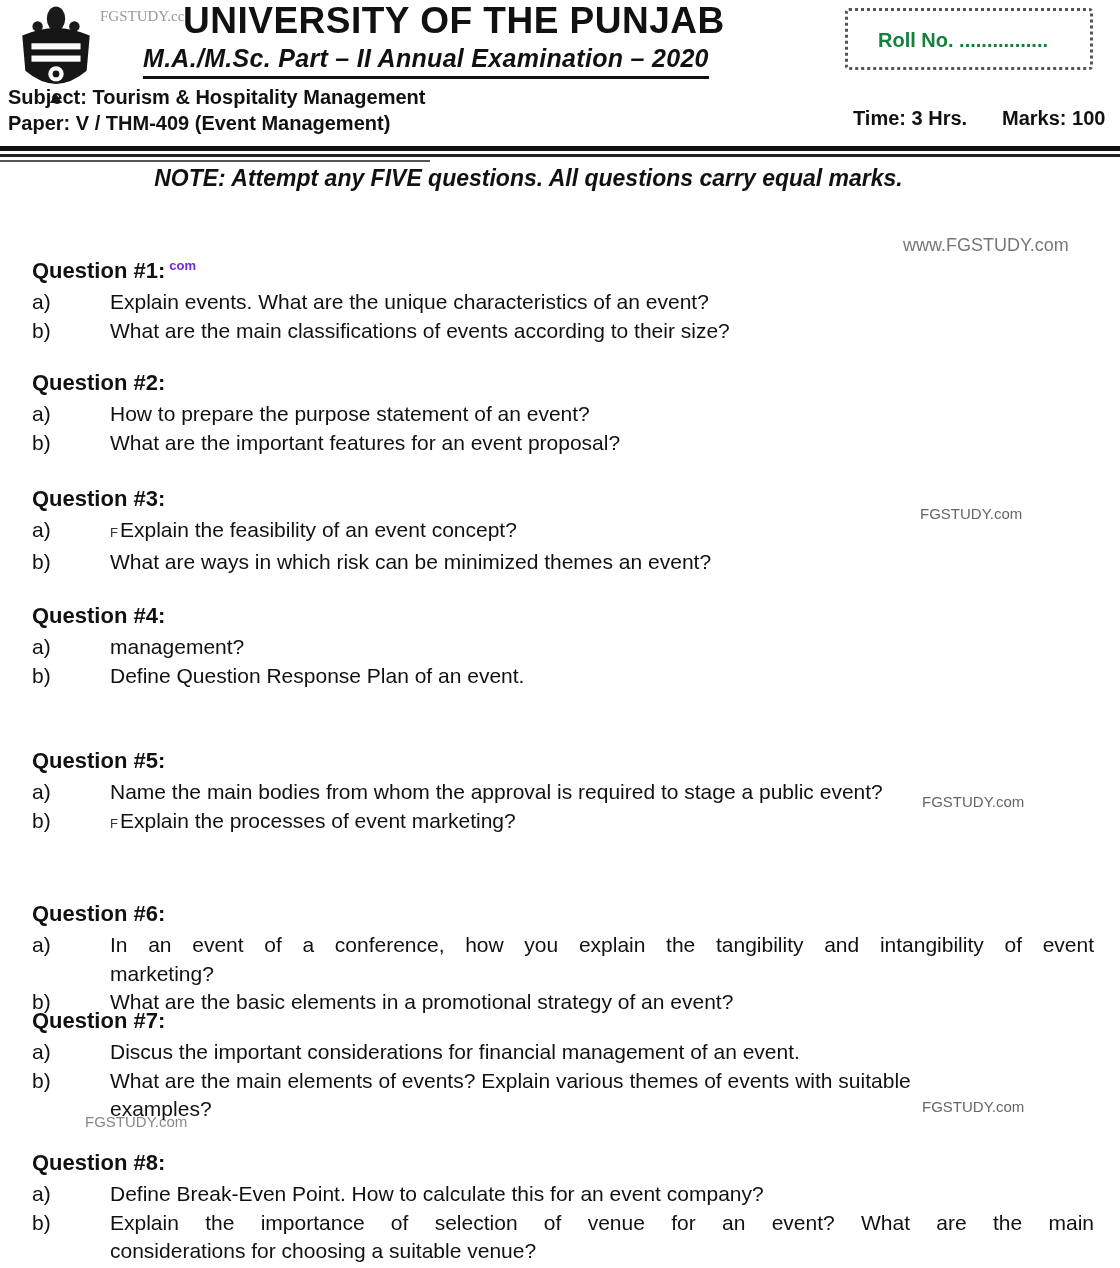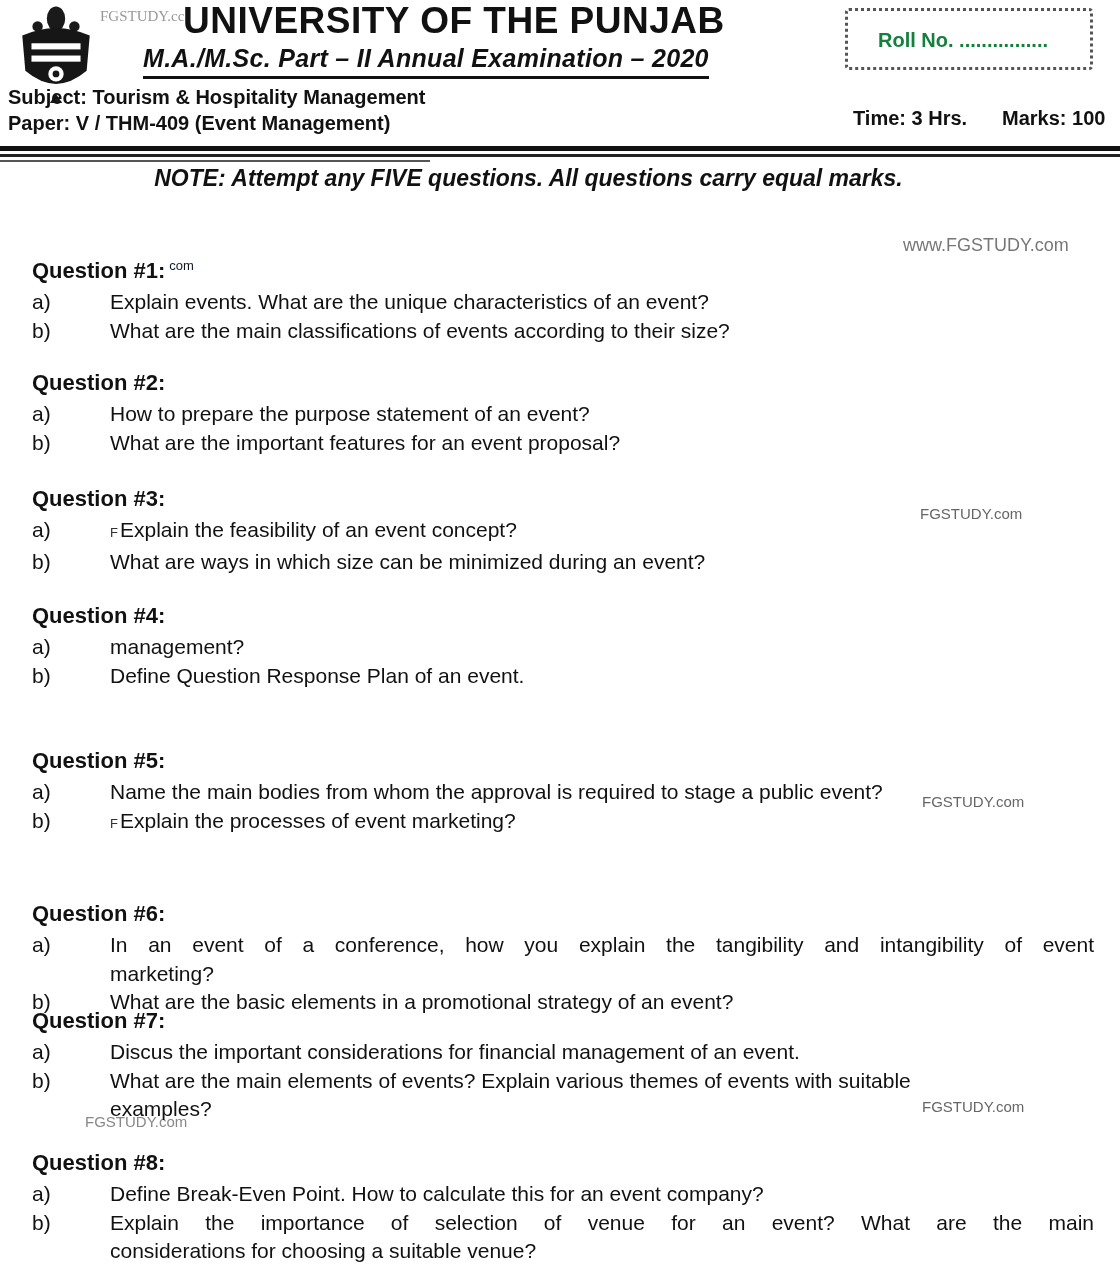--- a/index.html
+++ b/index.html
@@ -46,21 +46,21 @@
   .wm-top  { left:903px; top:235px; font-size:18px; }
   .wm-q3   { left:920px; top:505px; color:#666; }
   .wm-q5   { left:922px; top:793px; color:#666; }
   .wm-q7r  { left:922px; top:1098px; color:#666; }
   .wm-q7l  { left:85px;  top:1113px; color:#888; }
   
   .question { position:absolute; left:0; width:1120px; }
   .qtitle {
     margin:0 0 3px 32px; font-size:22px; font-weight:700; line-height:28px; white-space:nowrap;
   }
-  .ghost { font-size:13px; color:#0f172a; font-weight:400; vertical-align:super; margin-left:4px; }
+  .ghost { font-size:13px; color:#6d28d9; font-weight:700; vertical-align:super; margin-left:4px; }
   .part { position:relative; line-height:28.5px; font-size:21px; }
   .plabel { position:absolute; left:32px; top:0; }
   .ptext { margin-left:110px; margin-right:26px; }
   .jline { text-align:justify; text-align-last:justify; }
   .prefix { font-size:13px; color:#333; margin-right:2px; vertical-align:baseline; }
 </style>
 </head>
 <body>
 
 <div class="page">
@@ -128,21 +128,21 @@
   </section>
 
   <section class="question" style="top:485px">
     <h2 class="qtitle">Question #3:</h2>
     <div class="part">
       <span class="plabel">a)</span>
       <div class="ptext"><span class="prefix">F</span><span>Explain the feasibility of an event concept?</span></div>
     </div>
     <div class="part">
       <span class="plabel">b)</span>
-      <div class="ptext">What are ways in which size can be minimized during an event?</div>
+      <div class="ptext">What are ways in which risk can be minimized themes an event?</div>
     </div>
   </section>
 
   <section class="question" style="top:602px">
     <h2 class="qtitle">Question #4:</h2>
     <div class="part">
       <span class="plabel">a)</span>
       <div class="ptext">
         <div>management?</div>
       </div>

